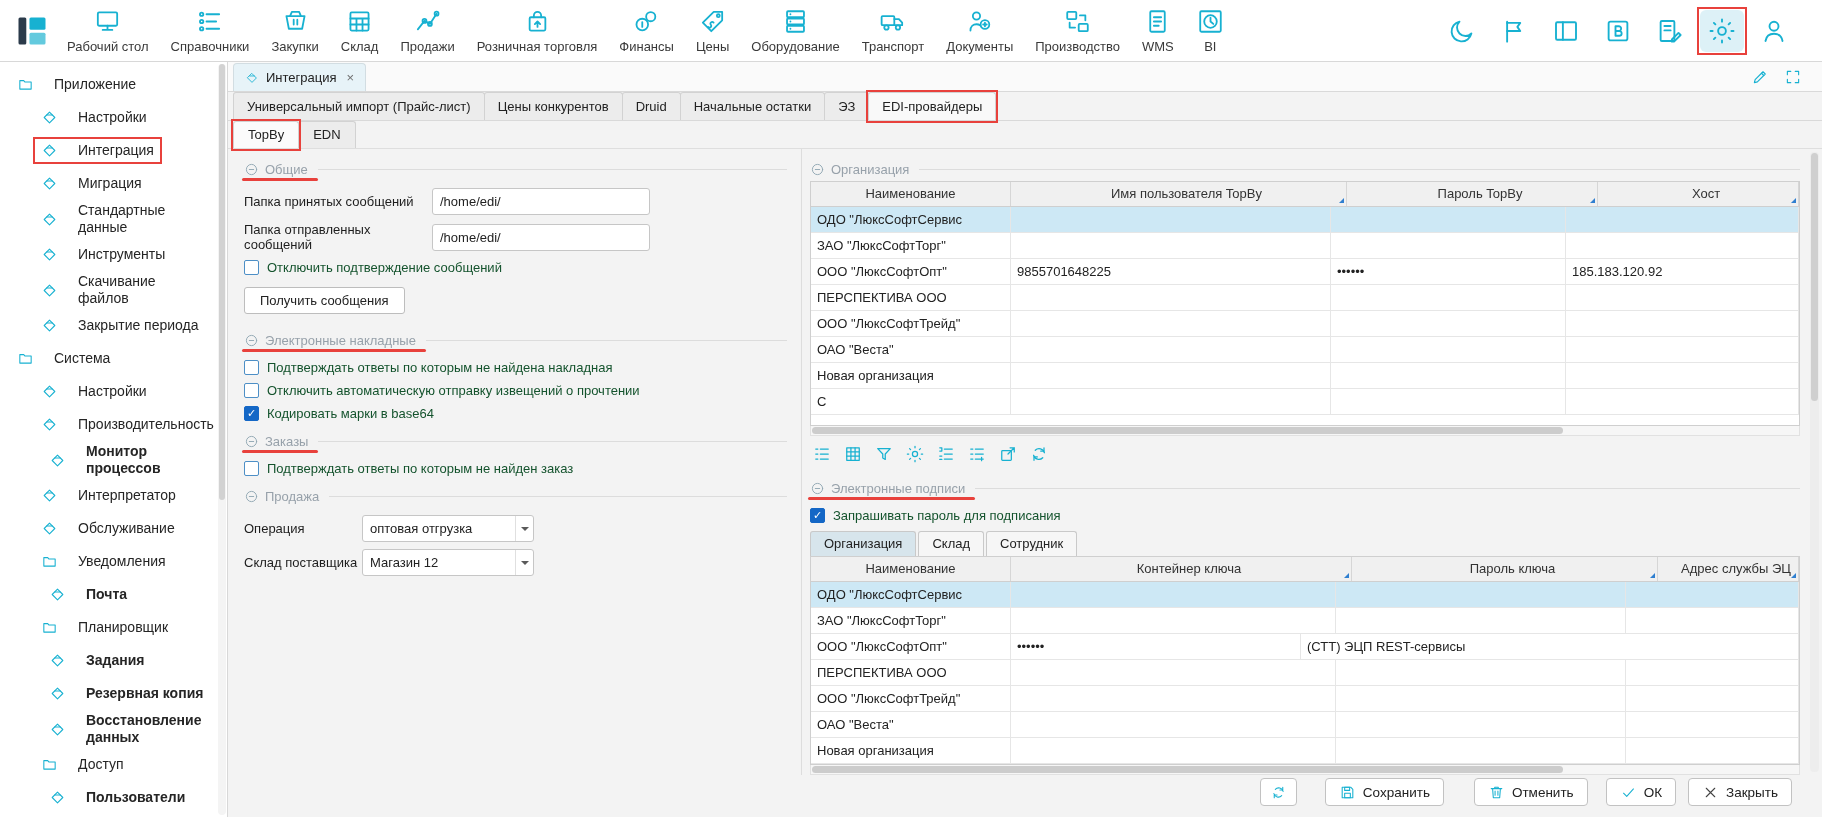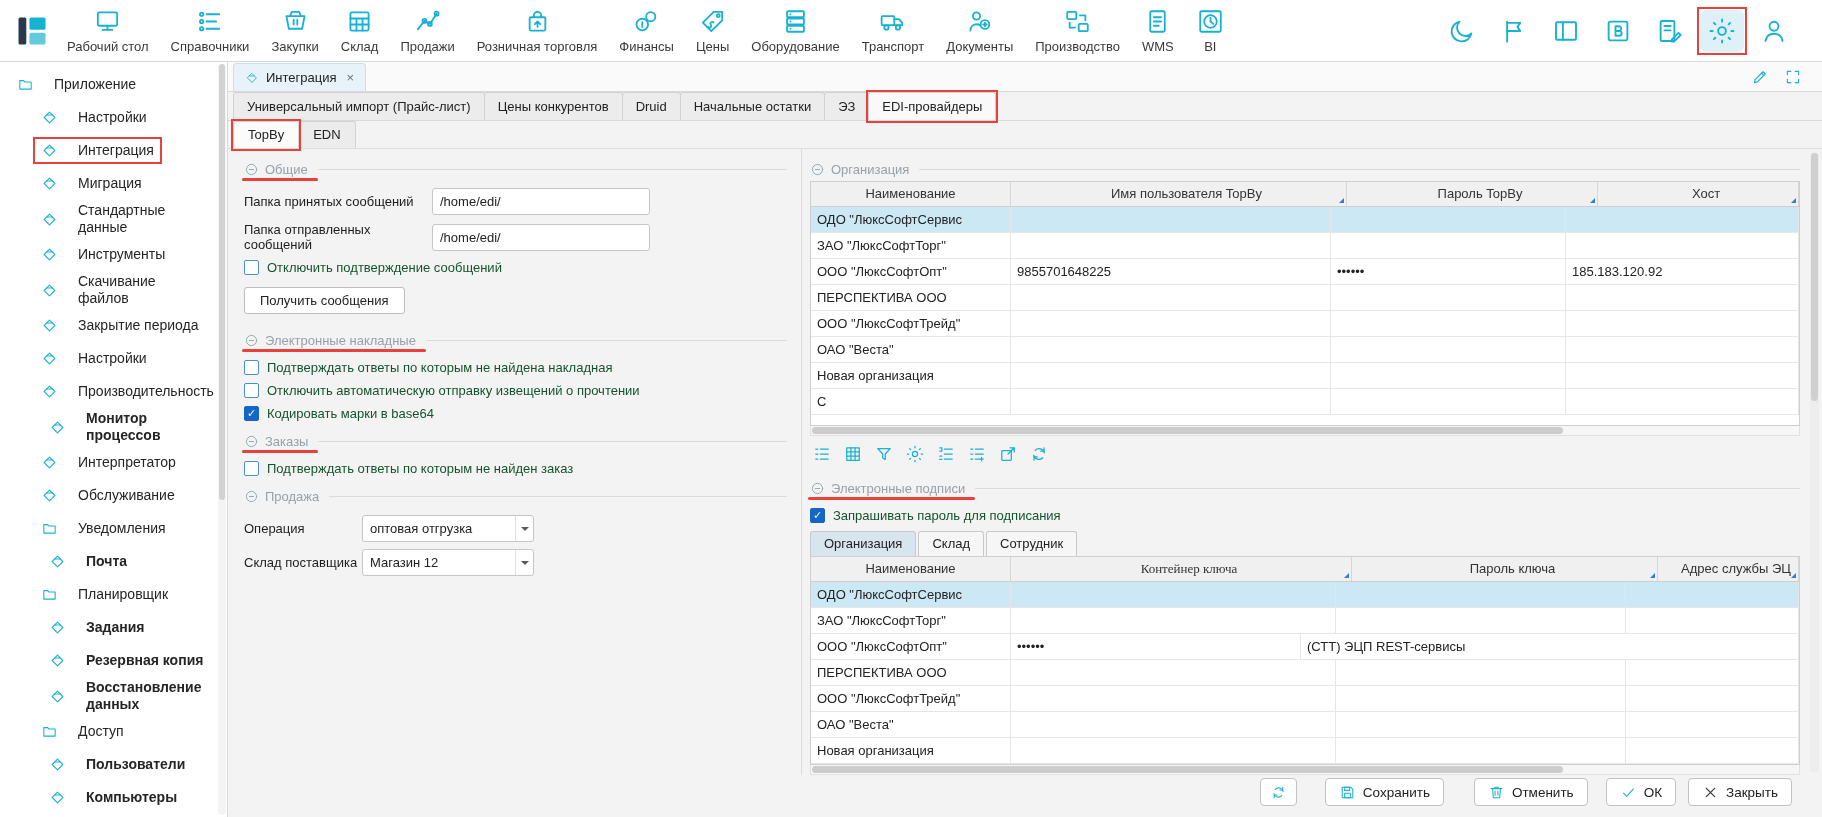--- a/index.html
+++ b/index.html
@@ -418,20 +418,30 @@
           </div>
           <div class="tree-item lvl1" data-name="sidebar-item-period-closing">
             <span class="tree-inner" data-name="sidebar-item-inner">
               <span class="tree-ic" data-name="leaf-icon">
                 <svg viewBox="0 0 24 24" fill="none" stroke="currentColor" stroke-width="1.5" stroke-linecap="round" stroke-linejoin="round">
                   <path d="M12 4.5L19.5 12 12 19.5 4.5 12z"></path>
                   <path d="M8 8.5h8"></path>
                 </svg>
               </span>
               <span class="tree-label" data-name="sidebar-item-label">Закрытие периода</span>
+            </span>
+          </div>
+          <div class="tree-item lvl0" data-name="sidebar-item-system">
+            <span class="tree-inner" data-name="sidebar-item-inner">
+              <span class="tree-ic" data-name="folder-icon">
+                <svg viewBox="0 0 24 24" fill="none" stroke="currentColor" stroke-width="1.5" stroke-linecap="round" stroke-linejoin="round">
+                  <path d="M4 6.5h5.5l1.8 2H20v10H4z"></path>
+                </svg>
+              </span>
+              <span class="tree-label" data-name="sidebar-item-label">Система</span>
             </span>
           </div>
           <div class="tree-item lvl1" data-name="sidebar-item-system-settings">
             <span class="tree-inner" data-name="sidebar-item-inner">
               <span class="tree-ic" data-name="leaf-icon">
                 <svg viewBox="0 0 24 24" fill="none" stroke="currentColor" stroke-width="1.5" stroke-linecap="round" stroke-linejoin="round">
                   <path d="M12 4.5L19.5 12 12 19.5 4.5 12z"></path>
                   <path d="M8 8.5h8"></path>
                 </svg>
               </span>
@@ -882,21 +892,21 @@
                 </div>
               </div>
             <div class="sig-tabs" id="sig-tabs" data-name="signature-entity-tabs">
                 <div class="sig-tab active" data-name="signature-tab-organization">Организация</div>
                 <div class="sig-tab" data-name="signature-tab-warehouse">Склад</div>
                 <div class="sig-tab" data-name="signature-tab-employee">Сотрудник</div>
               </div>
             <div class="grid-table" id="sig-table" data-name="signatures-table">
                 <div class="t-head" data-name="table-header-row">
                   <div class="t-hcell" data-name="column-header" style="width: 200px;">Наименование</div>
-                  <div class="t-hcell sorted" data-name="column-header" style="width: 325px; font-family: Liberation Serif, serif;">Контейнер ключа</div>
+                  <div class="t-hcell sorted" data-name="column-header" style="width: 325px;">Контейнер ключа</div>
                   <div class="t-hcell sorted" data-name="column-header" style="width: 290px;">Пароль ключа</div>
                   <div class="t-hcell sorted" data-name="column-header" style="flex: 1 1 0%; width: auto;">Адрес службы ЭЦ</div>
                 </div>
                 <div class="t-row selected" data-name="table-row">
                   <div class="t-cell" data-name="table-cell" style="width: 200px;">ОДО "ЛюксСофтСервис</div>
                   <div class="t-cell" data-name="table-cell" style="width: 325px;"></div>
                   <div class="t-cell" data-name="table-cell" style="width: 290px;"></div>
                   <div class="t-cell" data-name="table-cell" style="flex: 1 1 0%; width: auto;"></div>
                 </div>
                 <div class="t-row" data-name="table-row">

